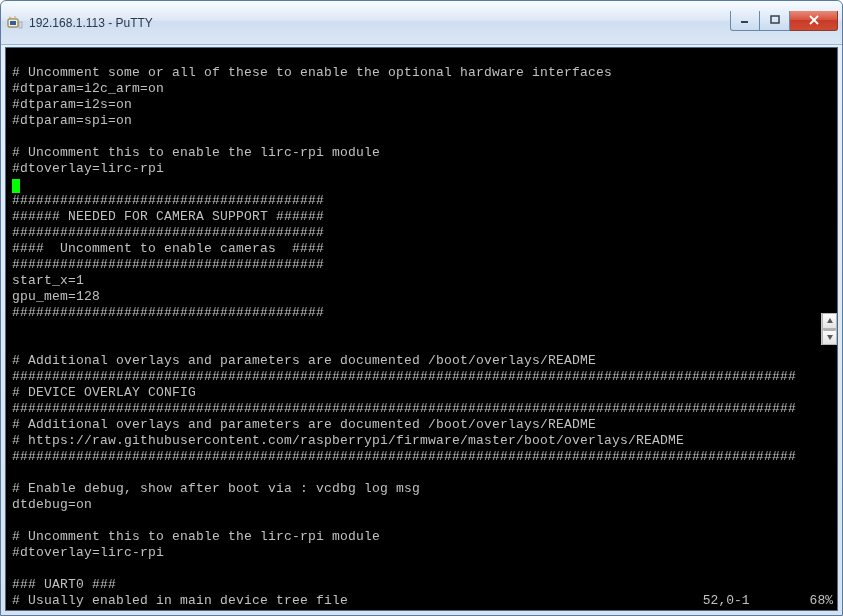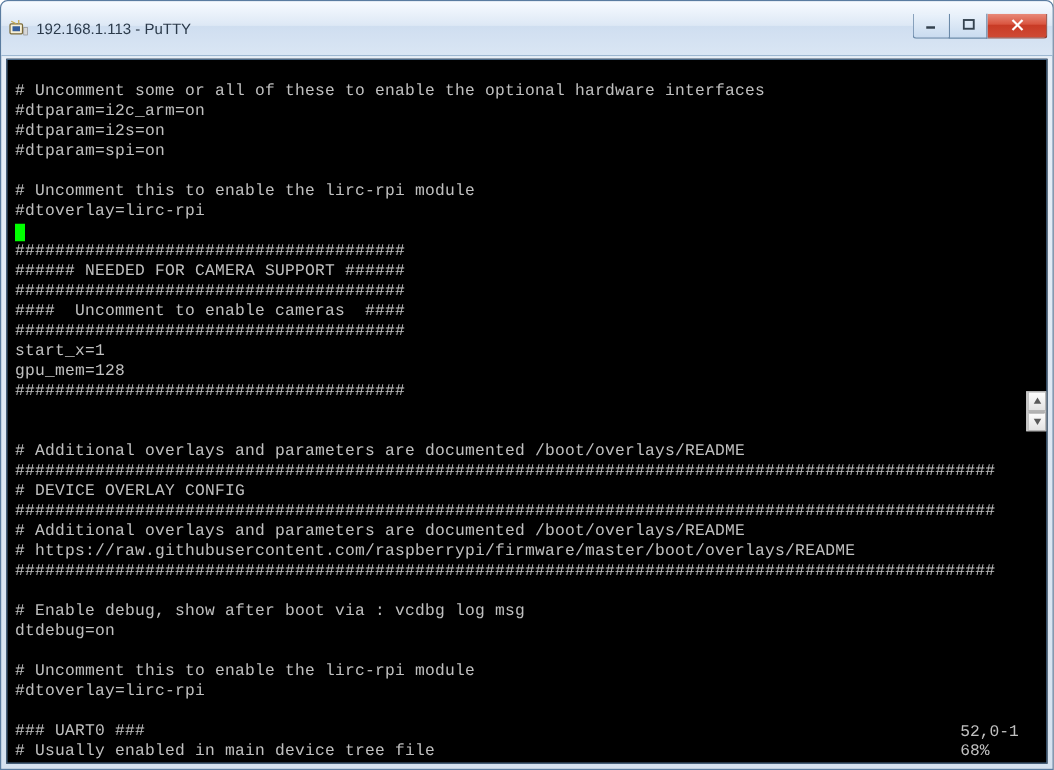--- a/index.html
+++ b/index.html
@@ -60,25 +60,25 @@
   }
   .terminal .row { height: 16px; }
   .cursor {
     display: inline-block;
     width: 8px; height: 14px;
     background: #00ff00;
     vertical-align: bottom;
   }
   .statusbar {
     position: absolute;
-    bottom: 2px; right: 22px;
+    bottom: 2px; right: 4px;
     font-family: "Courier New", Courier, monospace;
     font-size: 13px;
     color: #c0c0c0;
-    display: flex;  flex-direction: column;
+    display: flex; gap: 60px;
   }
   .scrollbar {
     width: 16px;
     background: #e9e9e9;
     border-left: 1px solid #c8c8c8;
     display: flex; flex-direction: column;
   }
   .sb-btn {
     height: 16px;
     background: linear-gradient(to bottom,#fefefe,#e3e3e3);

